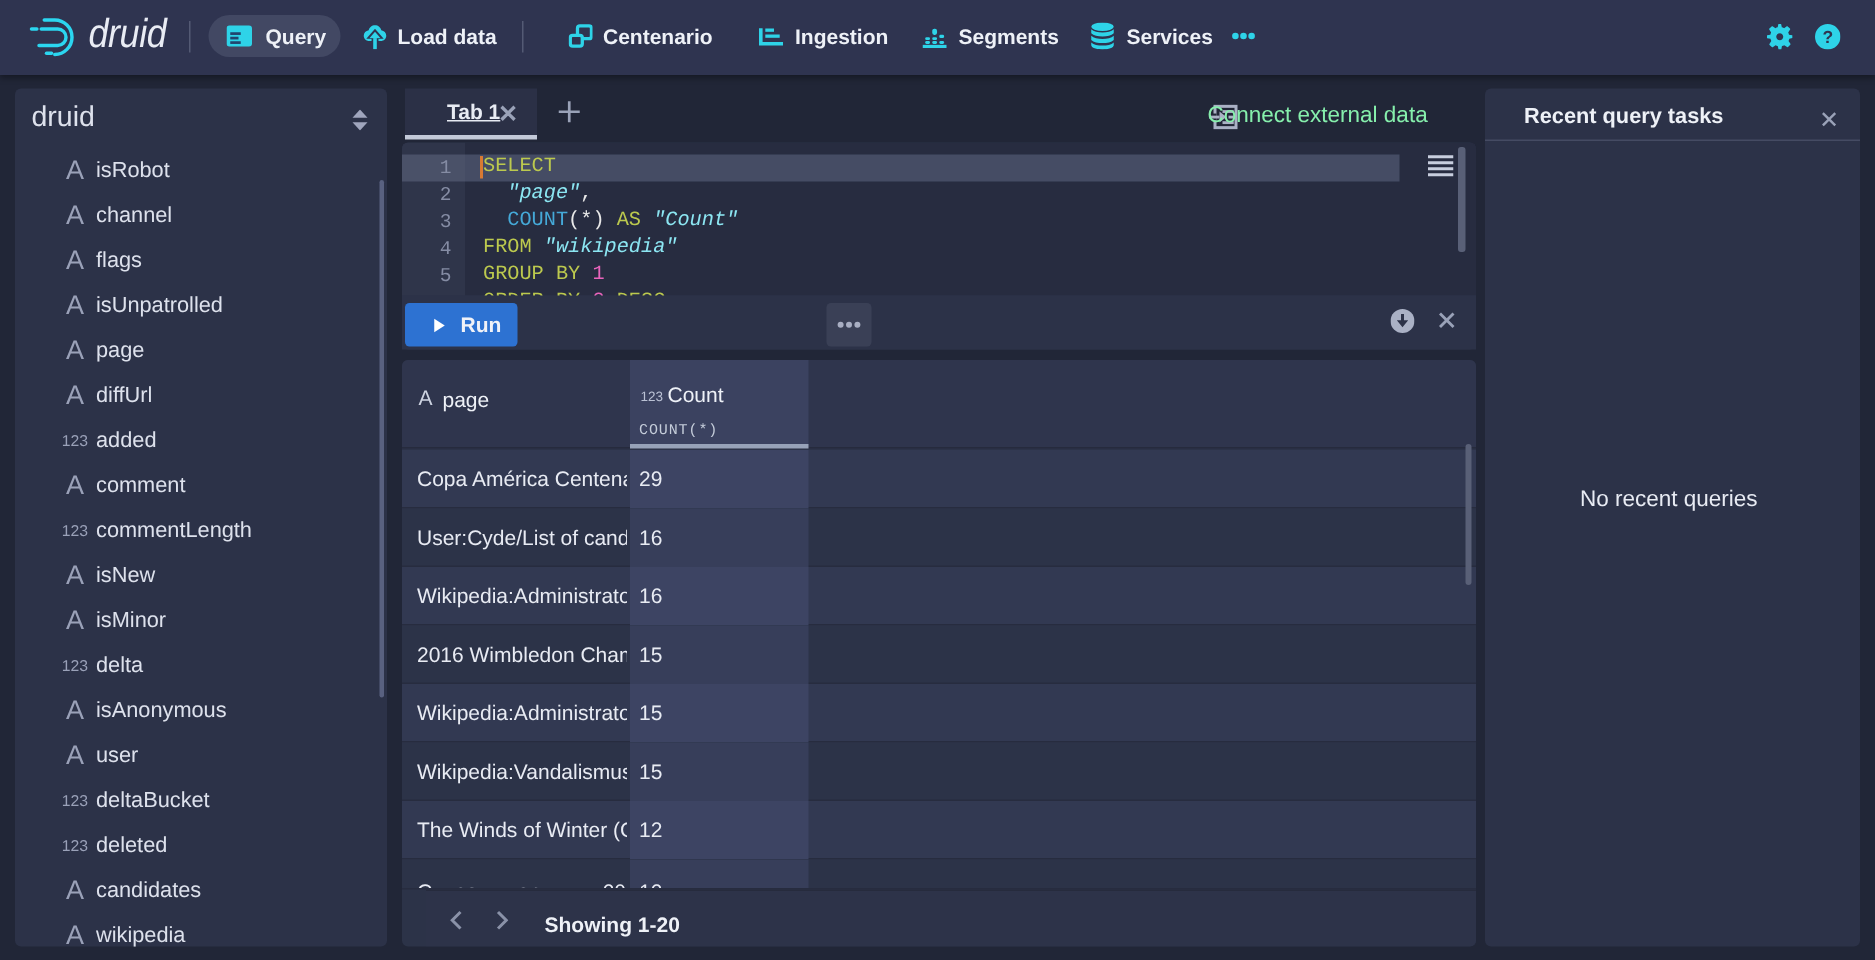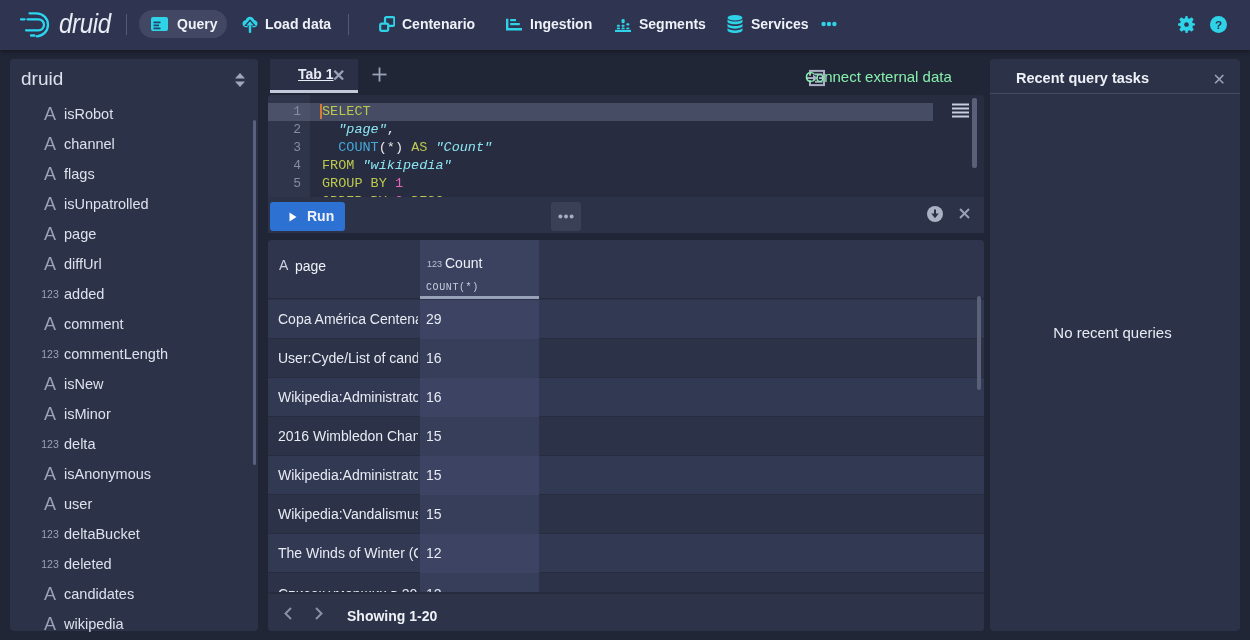--- a/index.html
+++ b/index.html
@@ -44,21 +44,21 @@
 #chead { position:absolute; left:152px; top:0; width:119px; height:56px; background:#3b4260; }
 #cheadu { position:absolute; left:152px; top:56px; width:119px; height:3px; background:#97a2b8; }
 .trow { position:absolute; left:0; width:716px; height:39px; border-bottom:1px solid #272c3f; }
 .trow.odd { background:#323952; }
 .trow.even { background:#2c3348; }
 .trow .c1 { position:absolute; left:10px; top:0; width:140px; height:38px; line-height:38px; color:#e8ebf3; font-size:14px; white-space:nowrap; overflow:hidden; }
 .trow .c2box { position:absolute; left:152px; top:0; width:119px; height:39px; }
 .trow.odd .c2box { background:#3d4463; }
 .trow.even .c2box { background:#373e5a; }
 .trow .c2 { position:absolute; left:6px; top:0; height:38px; line-height:38px; color:#e8ebf3; font-size:14px; }
-#pag { position:absolute; left:0; top:353px; width:842px; height:38px; background:#2d3349; border-top:1px solid #262b3d; }
+#pag { position:absolute; left:16px; top:353px; width:842px; height:38px; background:#2d3349; border-top:1px solid #262b3d; }
 #tscroll { position:absolute; left:709px; top:56px; width:4px; height:94px; background:#596077; border-radius:2px; }
 
 
 #right { position:absolute; left:990px; top:59px; width:250px; height:572px; background:#2c3248; border-radius:4px; }
 #right .hdr { position:absolute; left:12px; top:11px; font-size:14.5px; font-weight:600; color:#eef1f7;margin-left:14px; }
 #right .sep { position:absolute; left:0; top:34px; width:250px; height:1px; background:#454b63; }
 #right .empty { position:absolute; left:0; top:265px; width:198px; text-align:center; color:#e8ebf3; font-size:15px;padding-left:47px; }
 .xicon { color:#9aa2b8; font-size:16px; }
 </style>
 </head>

